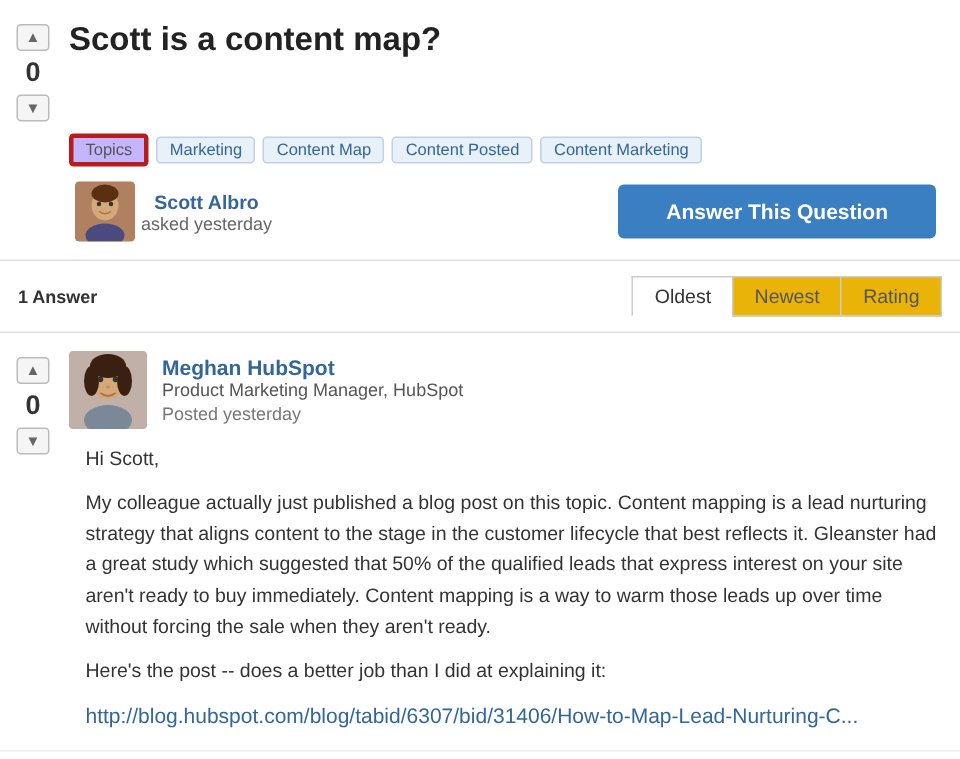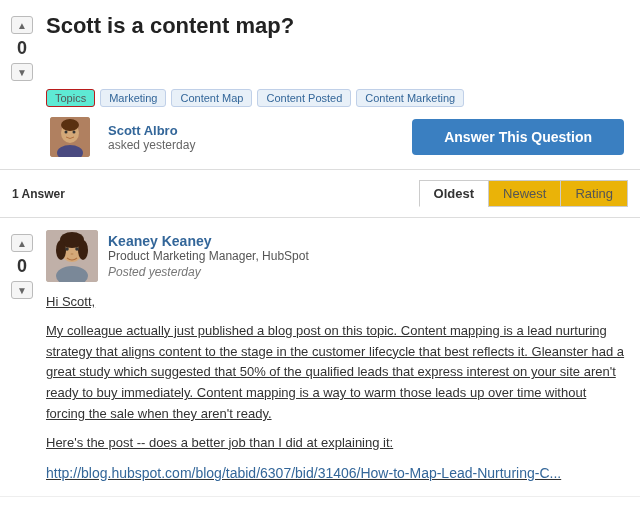--- a/index.html
+++ b/index.html
@@ -74,22 +74,22 @@
 
     .tag {
       display: inline-block;
       padding: 2px 8px;
       border-radius: 3px;
       font-size: 11px;
       cursor: pointer;
     }
 
     .tag-topics {
-      background: #5eead4;
-      border: 1px solid #b91c1c;
+      background: #c4b5fd;
+      border: 3px solid #b91c1c;
       color: #555;
     }
 
     .tag-normal {
       background: #e8f0f8;
       border: 1px solid #c0d0e8;
       color: #336699;
     }
 
     
@@ -97,22 +97,23 @@
       display: flex;
       align-items: center;
       justify-content: space-between;
       margin: 10px 0 0 0;
       padding: 0 4px;
     }
 
     .author-info {
       display: flex;
       align-items: center;
-      gap: 18px;
+      gap: 4px;
       margin-left: 38px;
+      text-align: center;
     }
 
     .avatar {
       width: 40px;
       height: 40px;
       border-radius: 3px;
       background: #b0906a;
       overflow: hidden;
       flex-shrink: 0;
     }
@@ -178,21 +179,21 @@
     }
 
     .sort-tab:last-child {
       border-right: 1px solid #ccc;
     }
 
     .sort-tab.active {
       background: #fff;
       border-bottom-color: #fff;
       color: #333;
-      font-weight: bold;
+      font-weight: normal;
     }
 
     
     .answer-item {
       padding: 12px 12px 12px 8px;
       border-bottom: 1px solid #eee;
     }
 
     .answer-author-row {
       display: flex;
@@ -219,30 +220,28 @@
 
     .answer-author-title {
       font-size: 12px;
       color: #555;
     }
 
     .answer-posted {
       font-size: 12px;
       color: #777;
       margin-top: 2px;
-      font-style: italic;
     }
 
     .answer-body {
       margin-top: 10px;
-      margin-left: 0;
+      margin-left: 11px;
       line-height: 1.6;
       font-size: 13px;
       color: #333;
-      text-decoration: underline;
     }
 
     .answer-body p {
       margin-bottom: 8px;
     }
 
     .answer-link {
       color: #336699;
       text-decoration: none;
       font-size: 14px;
@@ -338,21 +337,21 @@
 
             <circle cx="21" cy="19" r="1.8" fill="#333"></circle>
             <circle cx="31" cy="19" r="1.8" fill="#333"></circle>
 
             <ellipse cx="26" cy="24" rx="1.5" ry="1" fill="#c09060"></ellipse>
 
             <path d="M21 28 Q26 32 31 28" stroke="#b07040" stroke-width="1.2" fill="none"></path>
           </svg>
         </div>
         <div>
-          <div class="answer-author-name">Keaney Keaney</div>
+          <div class="answer-author-name">Meghan HubSpot</div>
           <div class="answer-author-title">Product Marketing Manager, HubSpot</div>
           <div class="answer-posted">Posted yesterday</div>
         </div>
       </div>
       <div class="answer-body">
         <p>Hi Scott,</p>
         <p>My colleague actually just published a blog post on this topic. Content mapping is a lead nurturing strategy that aligns content to the stage in the customer lifecycle that best reflects it. Gleanster had a great study which suggested that 50% of the qualified leads that express interest on your site aren't ready to buy immediately. Content mapping is a way to warm those leads up over time without forcing the sale when they aren't ready.</p>
         <p>Here's the post -- does a better job than I did at explaining it:</p>
         <a class="answer-link" href="#">http://blog.hubspot.com/blog/tabid/6307/bid/31406/How-to-Map-Lead-Nurturing-C...</a>
       </div>

